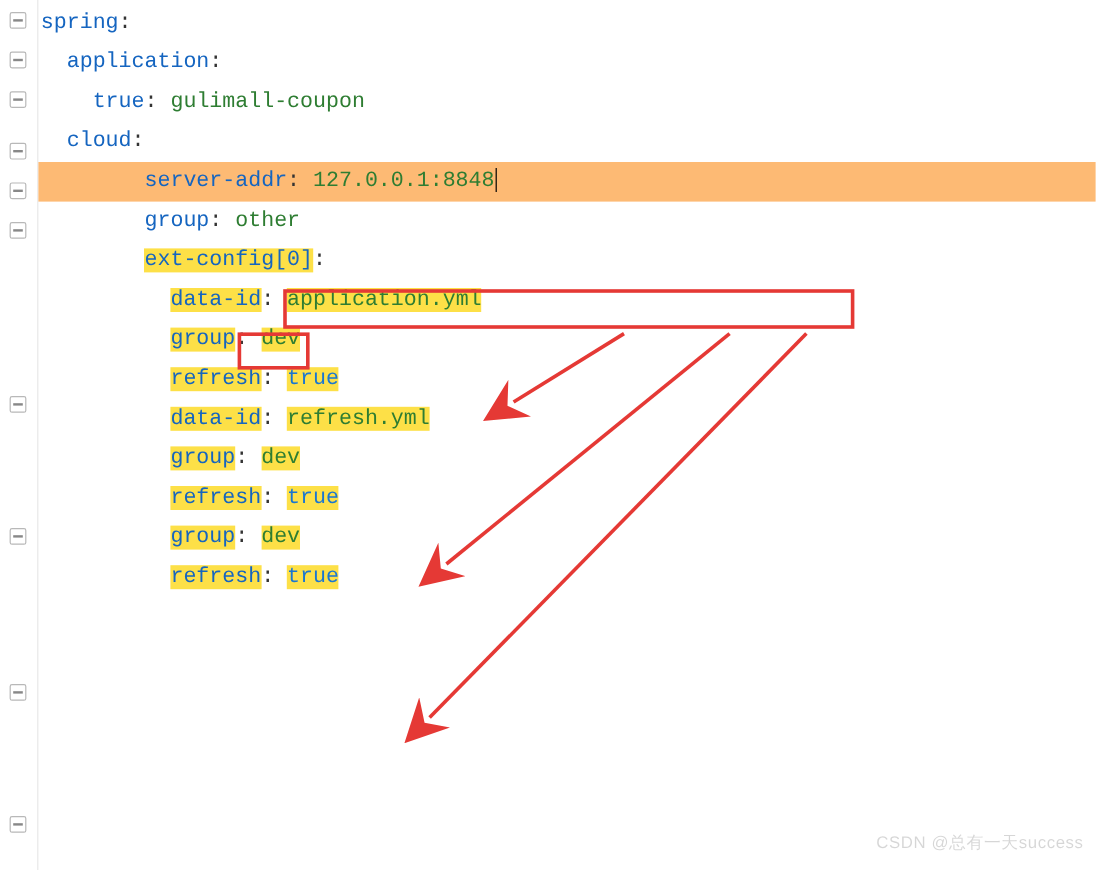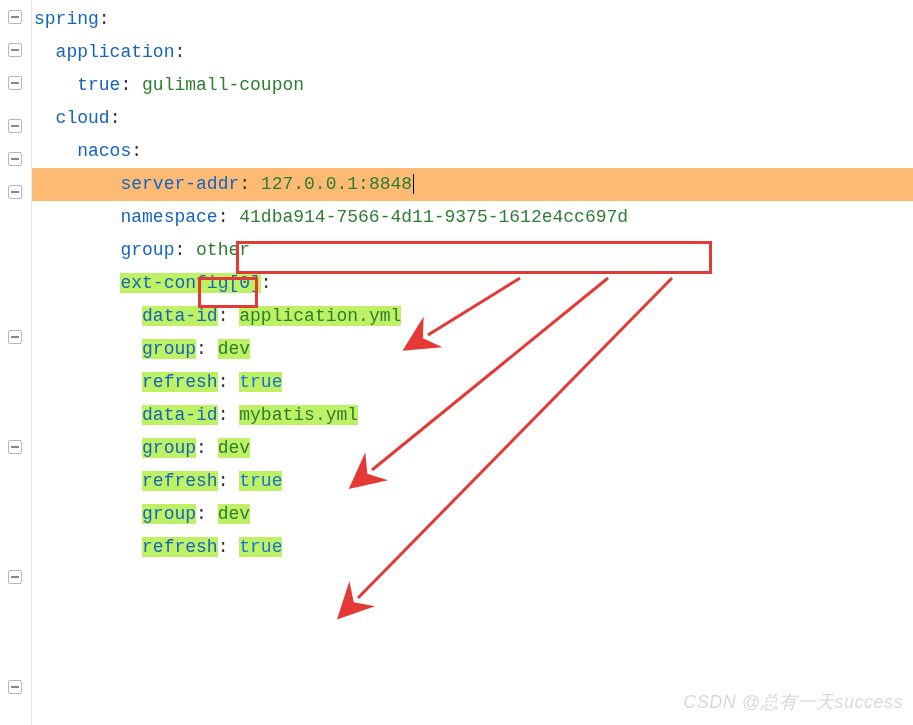--- a/index.html
+++ b/index.html
@@ -55,21 +55,21 @@
     position: relative;
   }
   .line.hl {
     background: #fdba74;
   }
   .key { color: #1565c0; font-weight: 500; }
   .val { color: #2e7d32; }
   .num { color: #1976d2; }
   .plain { color: #333; }
   .warn {
-    background: #bef264;
+    background: #fde047;
   }
   .redbox {
     position: absolute;
     border: 3px solid #e53935;
     pointer-events: none;
     z-index: 5;
   }
   svg.arrows {
     position: absolute;
     left: 0;
@@ -86,25 +86,24 @@
     background: #000;
     vertical-align: middle;
     margin-left: 1px;
   }
   .watermark {
     position: absolute;
     right: 10px;
     bottom: 6px;
     color: rgba(0,0,0,0.16);
     font-family: sans-serif;
-    font-size: 18px;
+    font-size: 14px;
     letter-spacing: 0.5px;
     text-shadow: 0 0 2px rgba(255,255,255,0.4);
     z-index: 7;
-    font-style: italic;
   }
 </style>
 </head>
 <body>
 
 <div class="gutter">
   <div class="fold minus" style="top:10px"></div>
   <div class="fold minus" style="top:43px"></div>
   <div class="fold minus" style="top:76px"></div>
   <div class="fold minus" style="top:119px"></div>
@@ -119,39 +118,37 @@
 <div class="code">
 
   <div class="line"><span class="key">spring</span><span class="plain">:</span></div>
 
   <div class="line">  <span class="key">application</span><span class="plain">:</span></div>
 
   <div class="line">    <span class="key">true</span><span class="plain">: </span><span class="val">gulimall-coupon</span></div>
 
   <div class="line">  <span class="key">cloud</span><span class="plain">:</span></div>
 
-  <div class="line">    <span class="key">nacos</span><span class="plain">:</span></div>
 
 
   <div class="line hl">        <span class="key">server-addr</span><span class="plain">: </span><span class="val">127.0.0.1:8848</span><span class="cursor"></span></div>
 
-  <div class="line">        <span class="key">namespace</span><span class="plain">: </span><span class="val">41dba914-7566-4d11-9375-1612e4cc697d</span></div>
 
   <div class="line">        <span class="key">group</span><span class="plain">: </span><span class="val">other</span></div>
 
   <div class="line">        <span class="key warn">ext-config[0]</span><span class="plain">:</span></div>
 
   <div class="line">          <span class="key warn">data-id</span><span class="plain">: </span><span class="val warn">application.yml</span></div>
 
   <div class="line">          <span class="key warn">group</span><span class="plain">: </span><span class="val warn">dev</span></div>
 
   <div class="line">          <span class="key warn">refresh</span><span class="plain">: </span><span class="num warn">true</span></div>
 
 
-  <div class="line">          <span class="key warn">data-id</span><span class="plain">: </span><span class="val warn">mybatis.yml</span></div>
+  <div class="line">          <span class="key warn">data-id</span><span class="plain">: </span><span class="val warn">refresh.yml</span></div>
 
   <div class="line">          <span class="key warn">group</span><span class="plain">: </span><span class="val warn">dev</span></div>
 
   <div class="line">          <span class="key warn">refresh</span><span class="plain">: </span><span class="num warn">true</span></div>
 
 
 
   <div class="line">          <span class="key warn">group</span><span class="plain">: </span><span class="val warn">dev</span></div>
 
   <div class="line">          <span class="key warn">refresh</span><span class="plain">: </span><span class="num warn">true</span></div>

